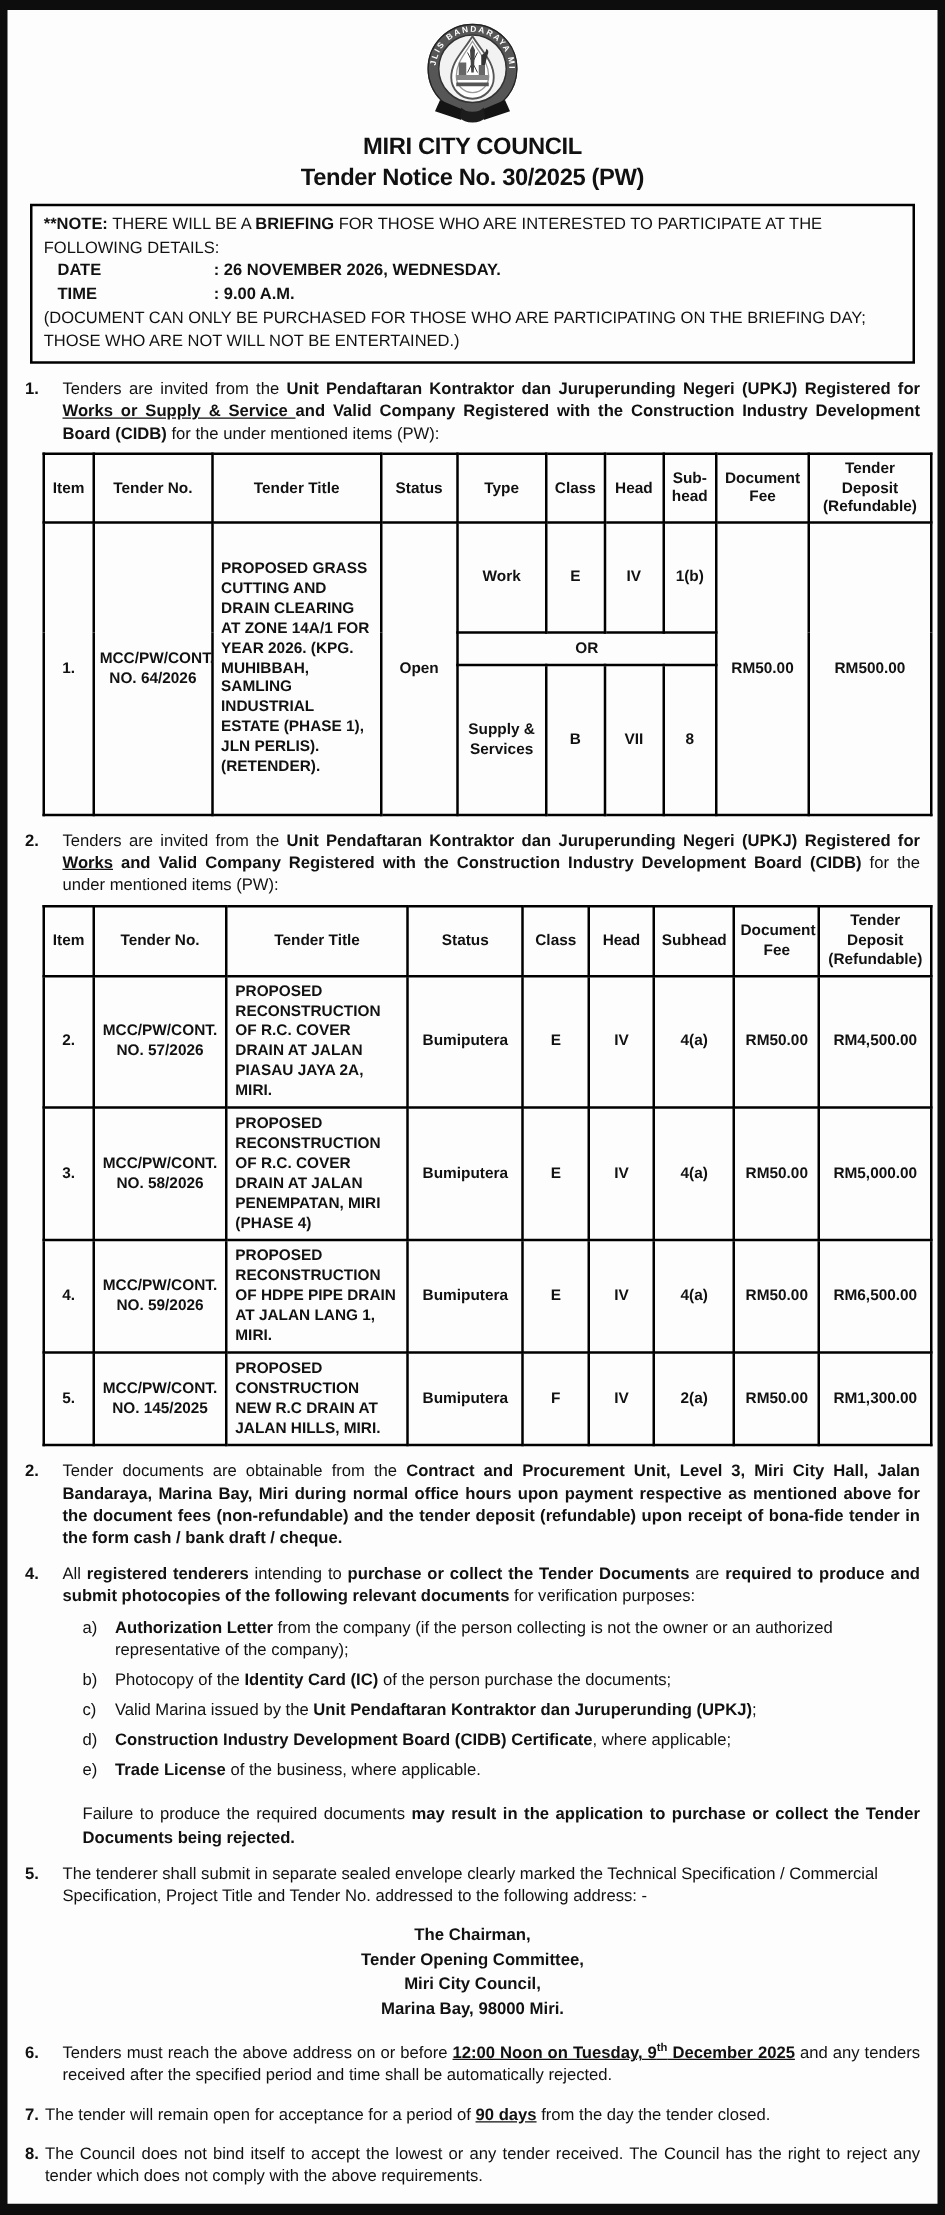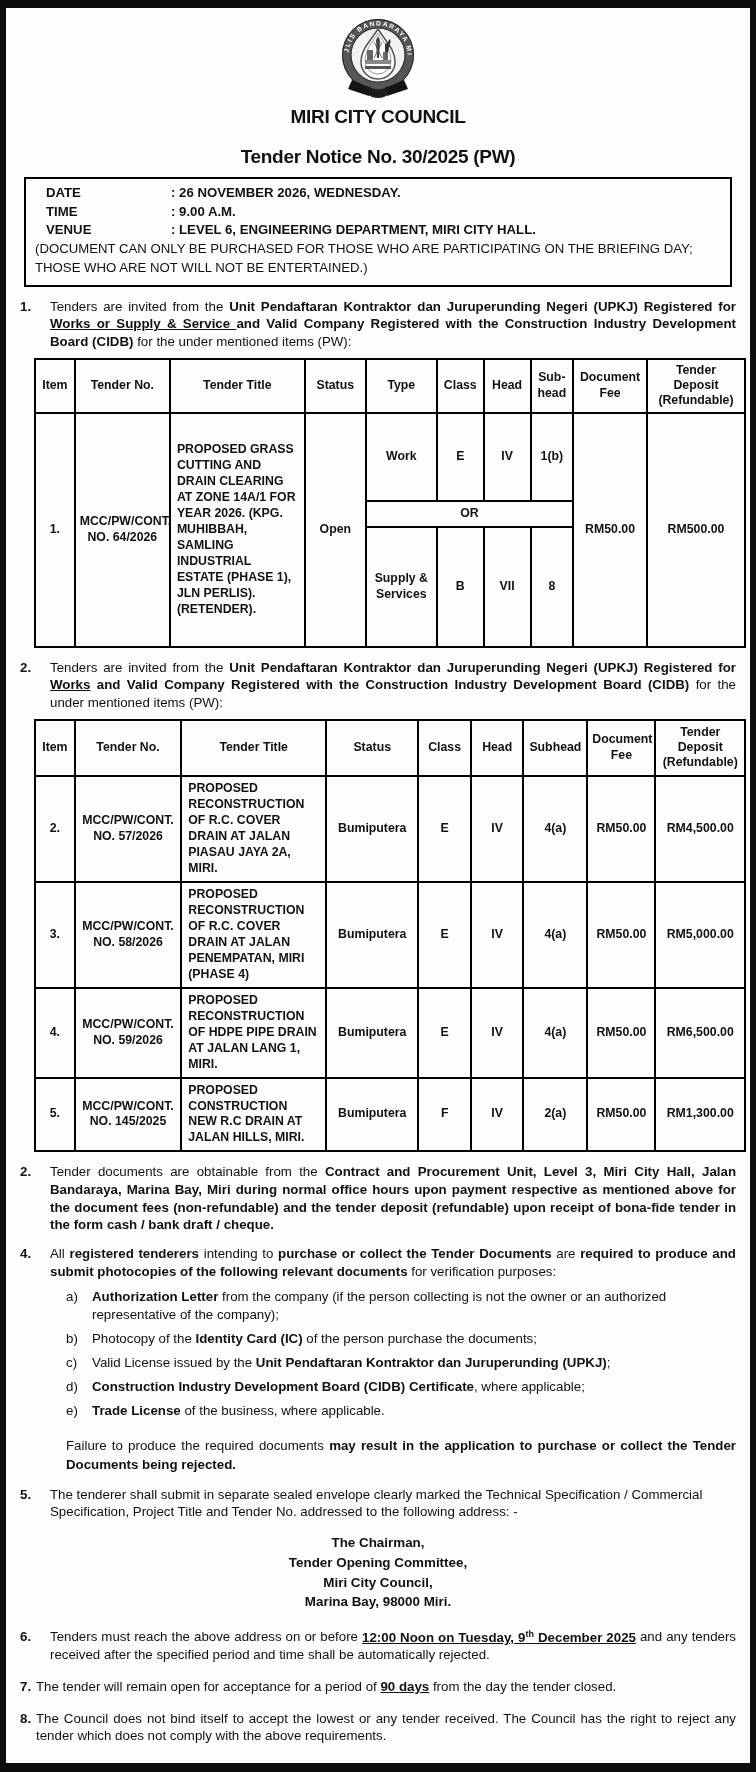--- a/index.html
+++ b/index.html
@@ -13,21 +13,21 @@
     border: 6px solid #0d0d0d;
     border-top-width: 8px;
     border-bottom-width: 9px;
     overflow: hidden;
     color: #111;
     padding: 6px 12px 0 12px;
   }
   .center { text-align: center; }
   .logo-wrap { text-align: center; margin-top: 2px; }
   .doc-title { font-size: 19px; font-weight: bold; letter-spacing: -0.3px; }
-  .doc-subtitle { font-size: 19px; font-weight: bold; letter-spacing: -0.3px; margin-top: 18px; }
+  .doc-subtitle { font-size: 19px; font-weight: bold; letter-spacing: -0.3px; margin-top: 3px; }
 
   .note-box {
     border: 2px solid #000;
     margin: 9px 6px 0 6px;
     padding: 5px 9px 7px 9px;
     font-size: 13.2px;
     line-height: 1.42;
   }
   .note-line { }
   .note-kv { display: flex; font-weight: bold; padding-left: 11px; }
@@ -89,31 +89,28 @@
       <path d="M15,64 L34,72 L32,80 L11,73 Z" fill="#141414"></path>
       <path d="M67,64 L48,72 L50,80 L71,73 Z" fill="#141414"></path>
       <path d="M32,70 a10,6 0 0 0 18,0 l1,8 a11,7 0 0 1 -20,0 Z" fill="#1c1c1c"></path>
     </svg>
   </div>
 
   <div class="doc-title center">MIRI CITY COUNCIL</div>
   <div class="doc-subtitle center">Tender Notice No. 30/2025 (PW)</div>
 
   <div class="note-box">
+    <div class="note-line"><span class="b">**NOTE:</span><span> THERE WILL BE A </span><span class="b">BRIEFING</span><span> FOR THOSE WHO ARE INTERESTED TO PARTICIPATE AT THE FOLLOWING DETAILS:</span></div>
     <div class="note-kv">
         <span class="k">DATE</span>
         <span>: 26 NOVEMBER 2026, WEDNESDAY.</span>
       </div>
     <div class="note-kv">
         <span class="k">TIME</span>
         <span>: 9.00 A.M.</span>
-      </div>
-    <div class="note-kv">
-        <span class="k">VENUE</span>
-        <span>: LEVEL 6, ENGINEERING DEPARTMENT, MIRI CITY HALL.</span>
       </div>
     <div class="note-line">(DOCUMENT CAN ONLY BE PURCHASED FOR THOSE WHO ARE PARTICIPATING ON THE BRIEFING DAY; THOSE WHO ARE NOT WILL NOT BE ENTERTAINED.)</div>
   </div>
 
   <div class="clause">
     <span class="num">1.</span>
     <span class="ctext"><span>Tenders are invited from the </span><span class="b">Unit Pendaftaran Kontraktor dan Juruperunding Negeri (UPKJ) Registered for </span><span class="b u">Works or Supply &amp; Service </span><span class="b">and Valid Company Registered with the Construction Industry Development Board (CIDB)</span><span> for the under mentioned items (PW):</span></span>
   </div>
 
   <table class="t1">
@@ -256,21 +253,21 @@
     <div class="subitem">
         <span class="letter">a)</span>
         <span class="stext"><span></span><span class="b">Authorization Letter</span><span> from the company (if the person collecting is not the owner or an authorized representative of the company);</span></span>
       </div>
     <div class="subitem">
         <span class="letter">b)</span>
         <span class="stext"><span>Photocopy of the </span><span class="b">Identity Card (IC)</span><span> of the person purchase the documents;</span></span>
       </div>
     <div class="subitem">
         <span class="letter">c)</span>
-        <span class="stext"><span>Valid License issued by the </span><span class="b">Unit Pendaftaran Kontraktor dan Juruperunding (UPKJ)</span><span>;</span></span>
+        <span class="stext"><span>Valid Marina issued by the </span><span class="b">Unit Pendaftaran Kontraktor dan Juruperunding (UPKJ)</span><span>;</span></span>
       </div>
     <div class="subitem">
         <span class="letter">d)</span>
         <span class="stext"><span></span><span class="b">Construction Industry Development Board (CIDB) Certificate</span><span>, where applicable;</span></span>
       </div>
     <div class="subitem">
         <span class="letter">e)</span>
         <span class="stext"><span></span><span class="b">Trade License</span><span> of the business, where applicable.</span></span>
       </div>
   </div>

